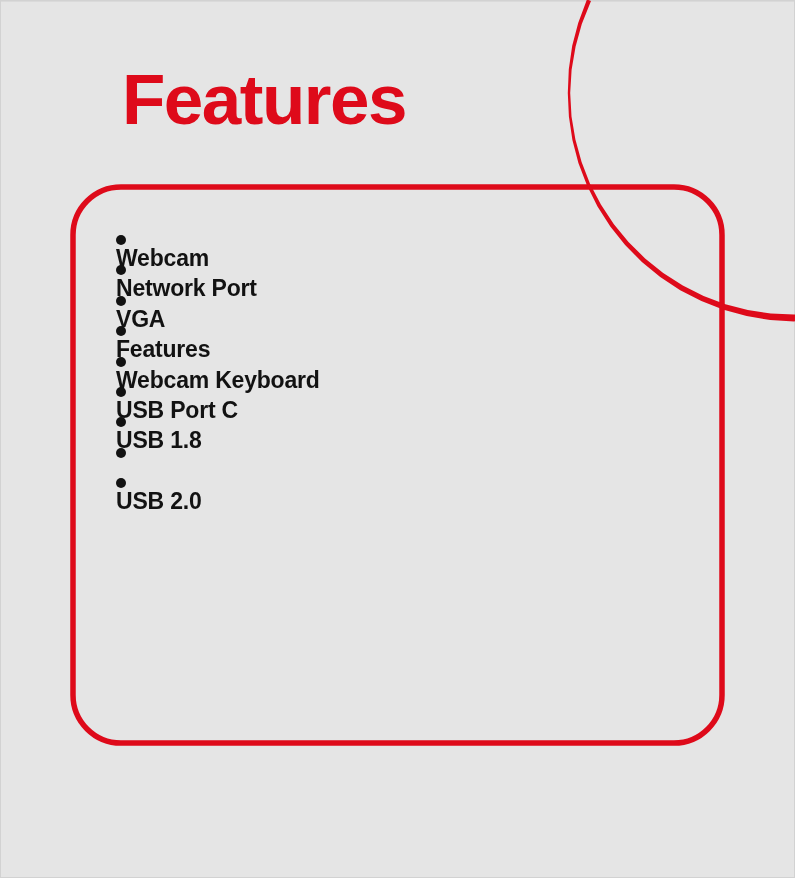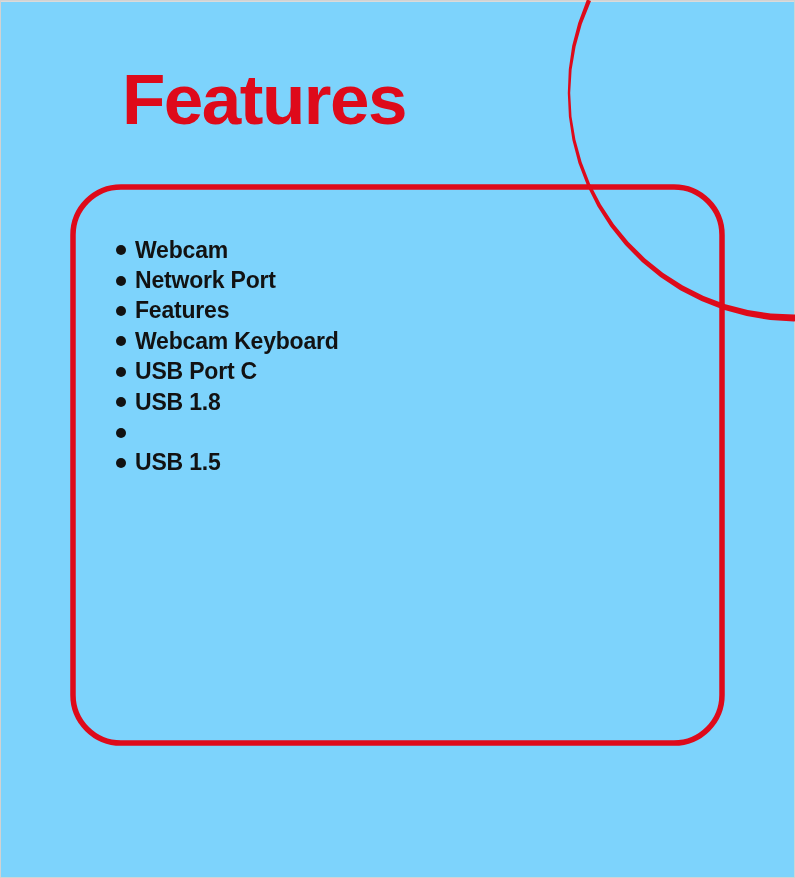--- a/index.html
+++ b/index.html
@@ -1,19 +1,19 @@
 <!DOCTYPE html>
 <html><head>
 <meta charset="utf-8">
 <style>
   html,body{margin:0;padding:0;background:#ffffff;}
   .canvas{
     position:relative;
     width:795px;height:878px;
-    background:#7dd3fc;
+    background:#e5e5e5;
     box-sizing:border-box;
     box-shadow: inset 0 0 0 1px #d2d2d2, inset 0 2px 0 #dadada;
     overflow:hidden;
     font-family:"Liberation Sans", sans-serif;
   }
   .title{
     position:absolute;
     left:122px;top:64px;
     margin:0;
     font-size:71px;
@@ -30,22 +30,23 @@
     pointer-events:none;
   }
   .features{
     position:absolute;
     left:116px;top:235px;
     margin:0;padding:0;
     list-style:none;
   }
   .features li{
     display:flex;
-    align-items:center;
+    align-items:flex-start;
     height:30.4px;
+    flex-direction:column;
   }
   .dot{
     flex:none;
     width:10px;height:10px;
     border-radius:50%;
     background:#121212;
     margin-right:9px;
   }
   .lbl{
     font-size:23px;
@@ -82,36 +83,40 @@
     <li>
         <span class="dot"></span>
         <span class="lbl">Webcam</span>
       </li>
     <li>
         <span class="dot"></span>
         <span class="lbl">Network Port</span>
       </li>
     <li>
         <span class="dot"></span>
+        <span class="lbl">VGA</span>
+      </li>
+    <li>
+        <span class="dot"></span>
         <span class="lbl">Features</span>
       </li>
     <li>
         <span class="dot"></span>
         <span class="lbl">Webcam Keyboard</span>
       </li>
     <li>
         <span class="dot"></span>
         <span class="lbl">USB Port C</span>
       </li>
     <li>
         <span class="dot"></span>
         <span class="lbl">USB 1.8</span>
       </li>
     <li>
         <span class="dot"></span>
       </li>
     <li>
         <span class="dot"></span>
-        <span class="lbl">USB 1.5</span>
+        <span class="lbl">USB 2.0</span>
       </li>
   </ul>
 
 </div>
 
 </body></html>

